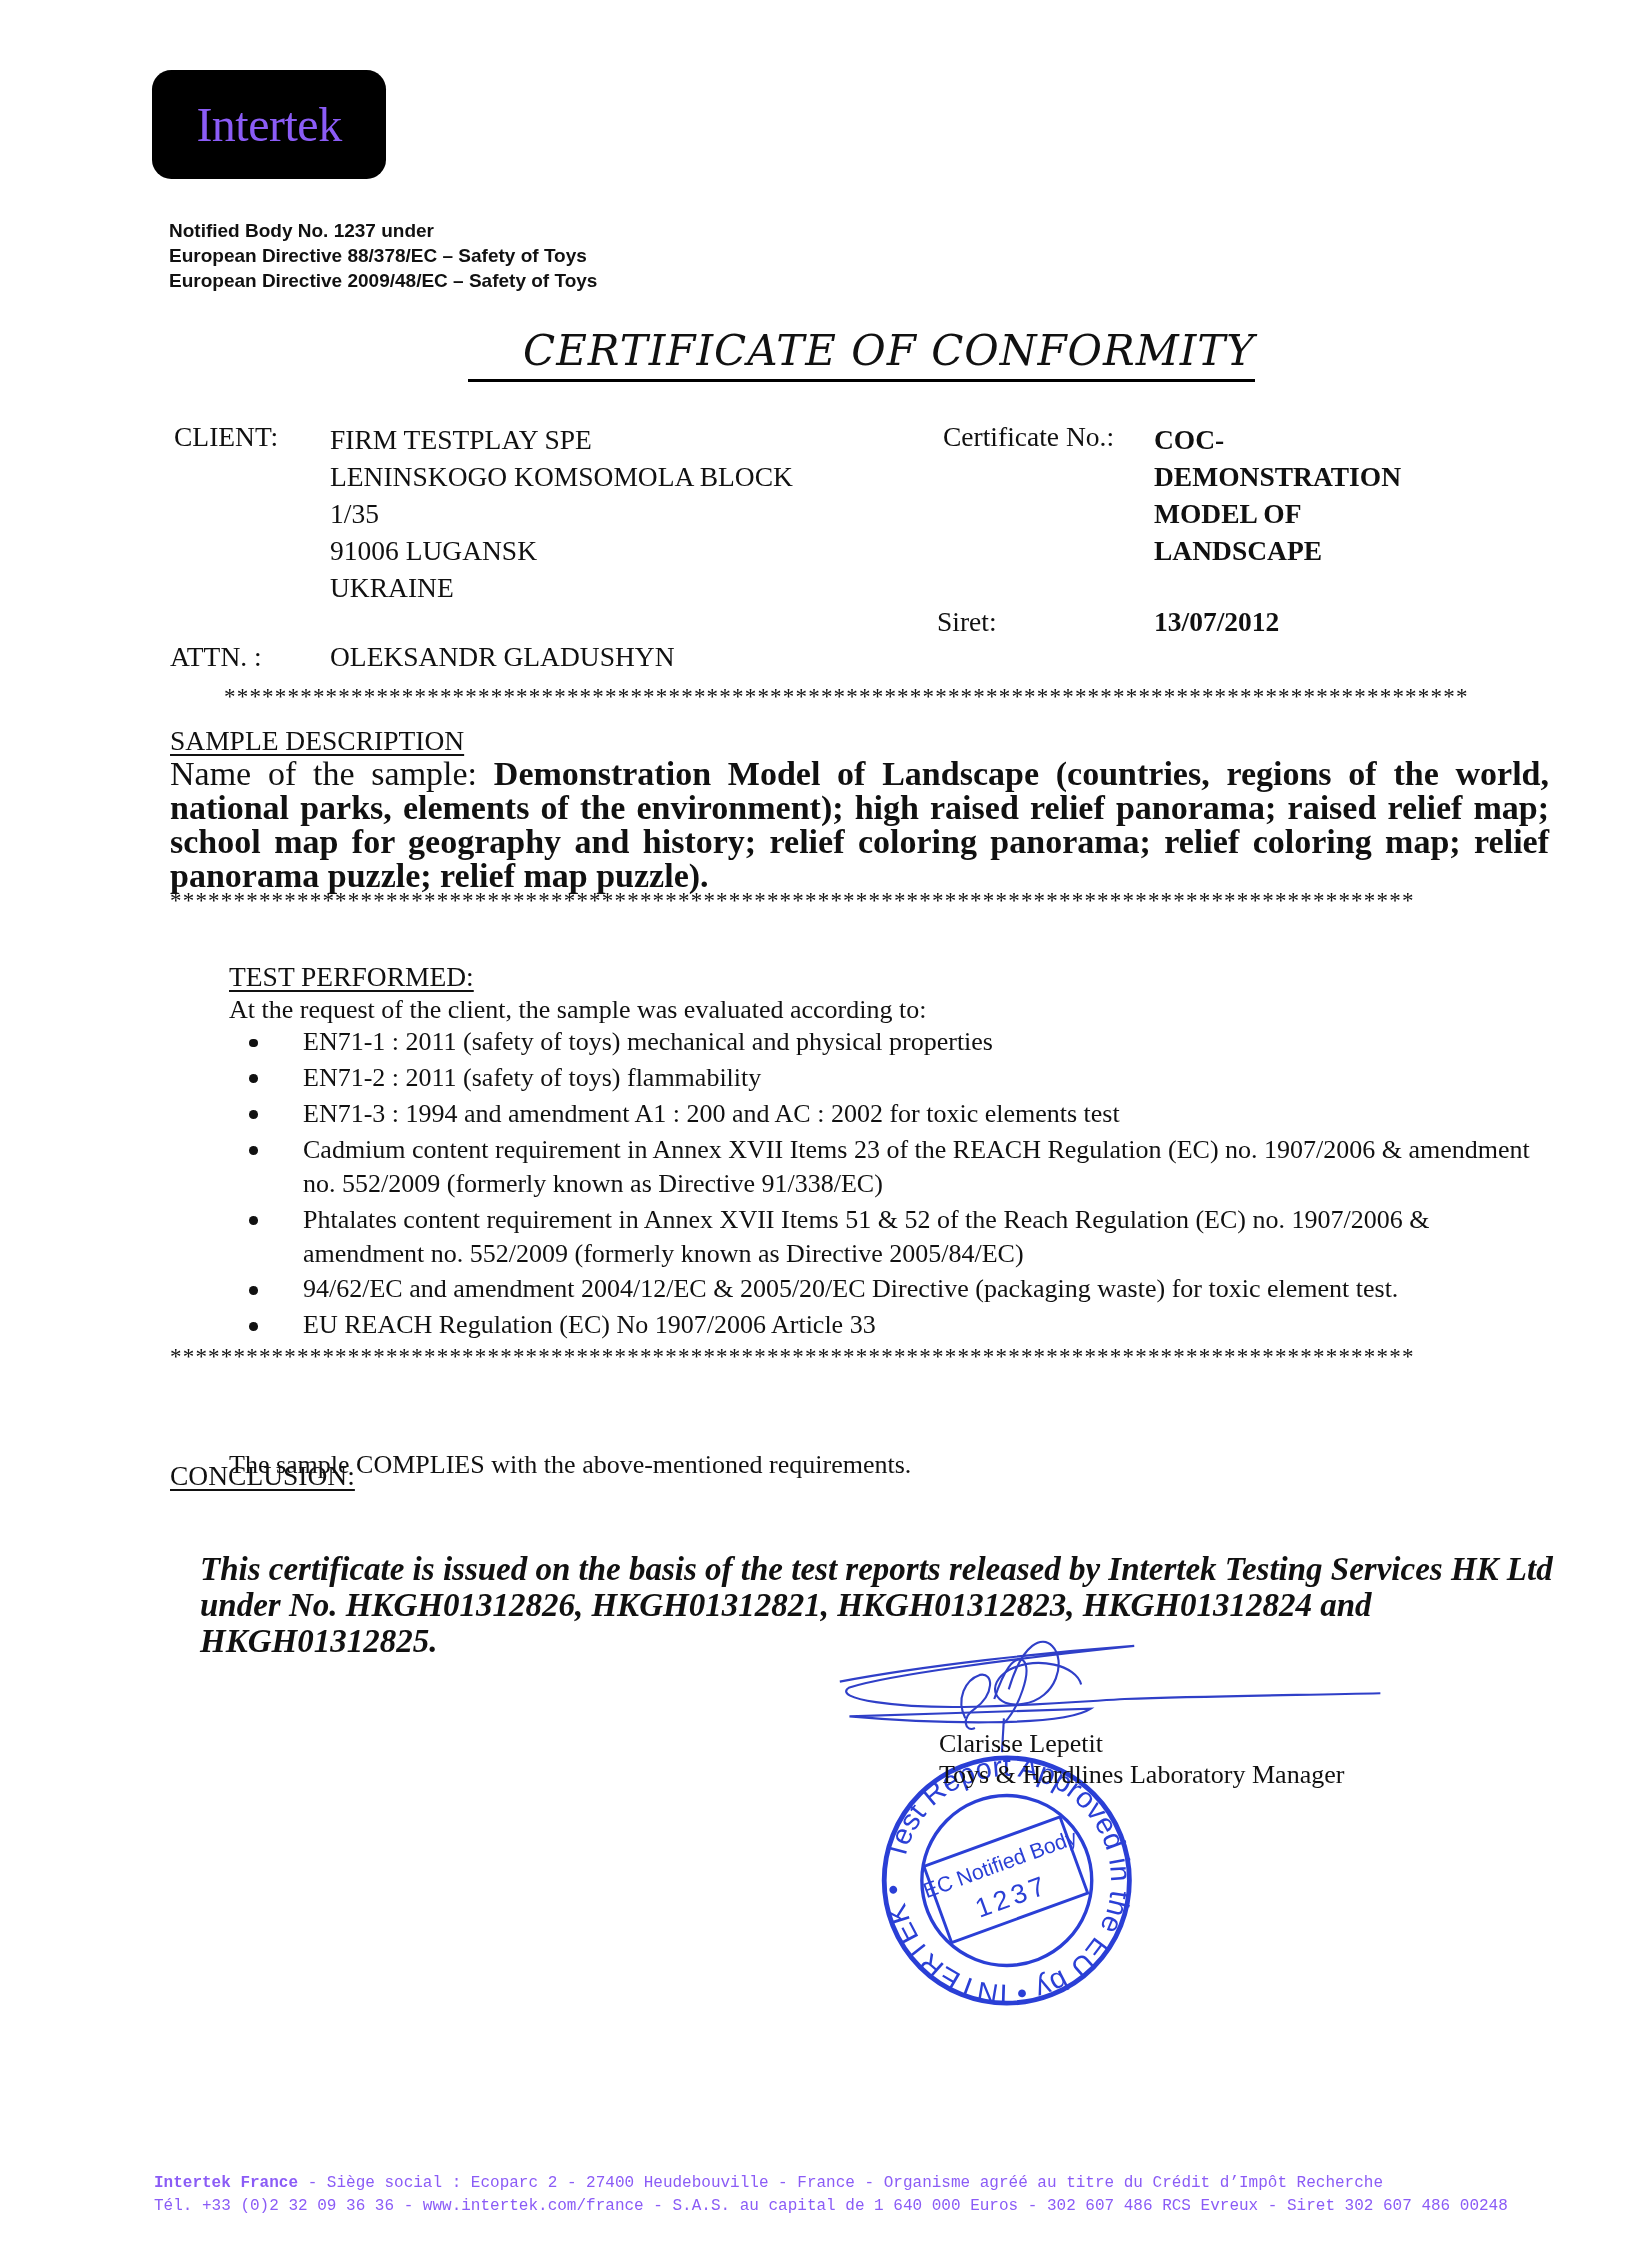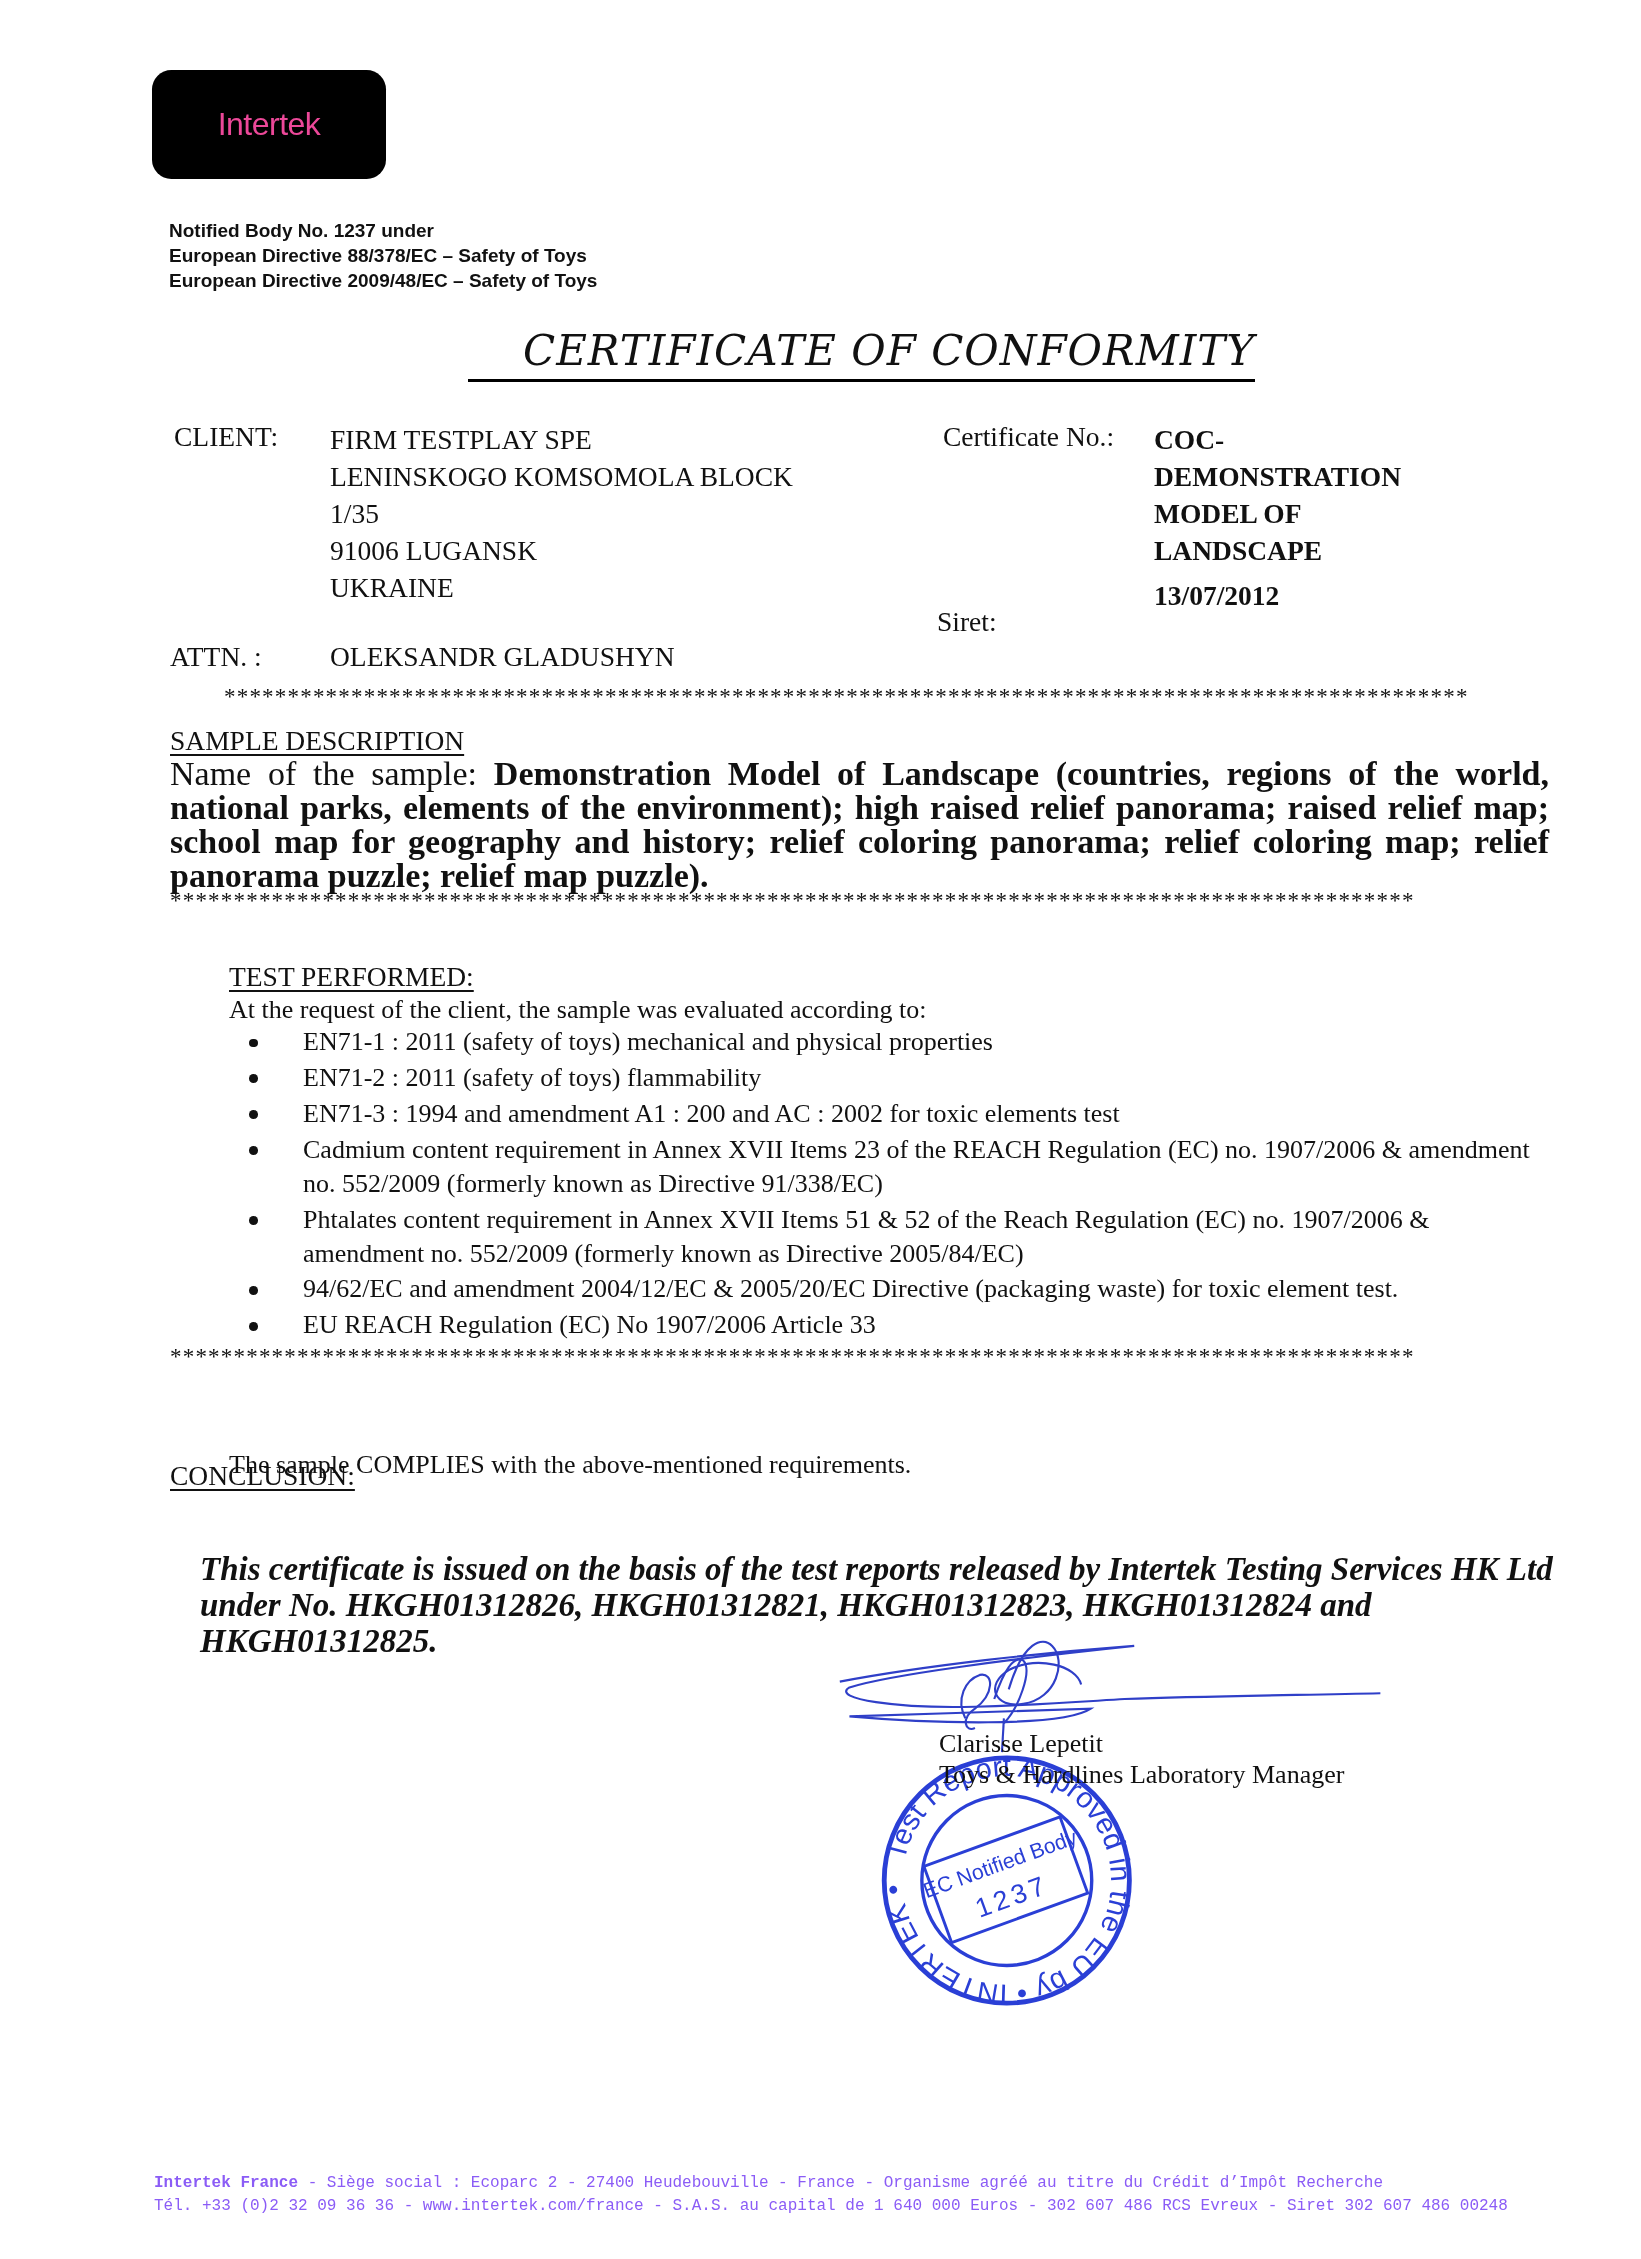--- a/index.html
+++ b/index.html
@@ -1,18 +1,18 @@
 <!DOCTYPE html>
 <html><head>
 <meta charset="utf-8">
 <style>
   html, body { margin: 0; padding: 0; background: #ffffff; }
   body { width: 1641px; height: 2259px; position: relative; overflow: hidden; font-family: "Liberation Serif", serif; color: #111; }
   .abs { position: absolute; white-space: nowrap; }
-  .logo { left: 152px; top: 70px; width: 234px; height: 109px; background: #000; border-radius: 19.3px; color: #ec4899; font-family: Liberation Sans, sans-serif; font-size: 32px; display: flex; align-items: center; justify-content: center; letter-spacing: -0.5px; }
+  .logo { left: 152px; top: 70px; width: 234px; height: 109px; background: #000; border-radius: 19.3px; color: #8b5cf6; font-family: Liberation Serif, serif; font-size: 48px; display: flex; align-items: center; justify-content: center; letter-spacing: -0.5px; }
   .nb { left: 169px; font-family: "Liberation Sans", sans-serif; font-weight: bold; font-size: 19px; line-height: 25px; }
   .title { left: 468px; top: 323px; width: 787px; text-align: right; font-family: "DejaVu Serif", serif; font-style: italic; font-size: 42px; letter-spacing: 1px; border-bottom: 3.9px solid #000; line-height: 56px; transform: scaleX(1.0); }
   .t28 { font-size: 27.5px; line-height: 37px; }
   .lbl { font-size: 27.5px; }
   .bold { font-weight: bold; }
   .stars { font-family: "Liberation Serif", serif; font-size: 23px; letter-spacing: 1.2px; color: #111; overflow: hidden; }
   .u { text-decoration: underline; text-underline-offset: 3.9px; }
   .para { left: 170px; width: 1379px; font-size: 34px; line-height: 34px; text-align: justify; white-space: normal; }
   .bullet-list { position: absolute; left: 249px; top: 1025px; width: 1294px; margin: 0; padding: 0; list-style: none; }
   .bullet-list li { position: relative; padding-left: 54px; font-size: 26px; line-height: 34px; margin-bottom: 1.9px; }
@@ -50,21 +50,21 @@
 <div class="abs lbl" style="left:330px; top:641px;">OLEKSANDR GLADUSHYN</div>
 
 <div class="abs lbl" style="left:943px; top:421px;">Certificate No.:</div>
 <div class="abs t28 bold" style="left:1154px; top:421px;">
   <div>COC-</div>
   <div>DEMONSTRATION</div>
   <div>MODEL OF</div>
   <div>LANDSCAPE</div>
 </div>
 <div class="abs lbl" style="left:937px; top:606px;">Siret:</div>
-<div class="abs lbl bold" style="left:1154px; top:580px;">13/07/2012</div>
+<div class="abs lbl bold" style="left:1154px; top:606px;">13/07/2012</div>
 
 <div class="abs stars" style="left:224px; top:684px; width:1319px;">**************************************************************************************************</div>
 
 <div class="abs t28 u" style="left:170px; top:722px;">SAMPLE DESCRIPTION</div>
 <div class="abs para" style="top:757px;">
   <span>Name of the sample: </span><b>Demonstration Model of Landscape (countries, regions of the world, national parks, elements of the environment); high raised relief panorama; raised relief map; school map for geography and history; relief coloring panorama; relief coloring map; relief panorama puzzle; relief map puzzle).</b>
 </div>
 
 <div class="abs stars" style="left:170px; top:888px; width:1319px;">**************************************************************************************************</div>
 

